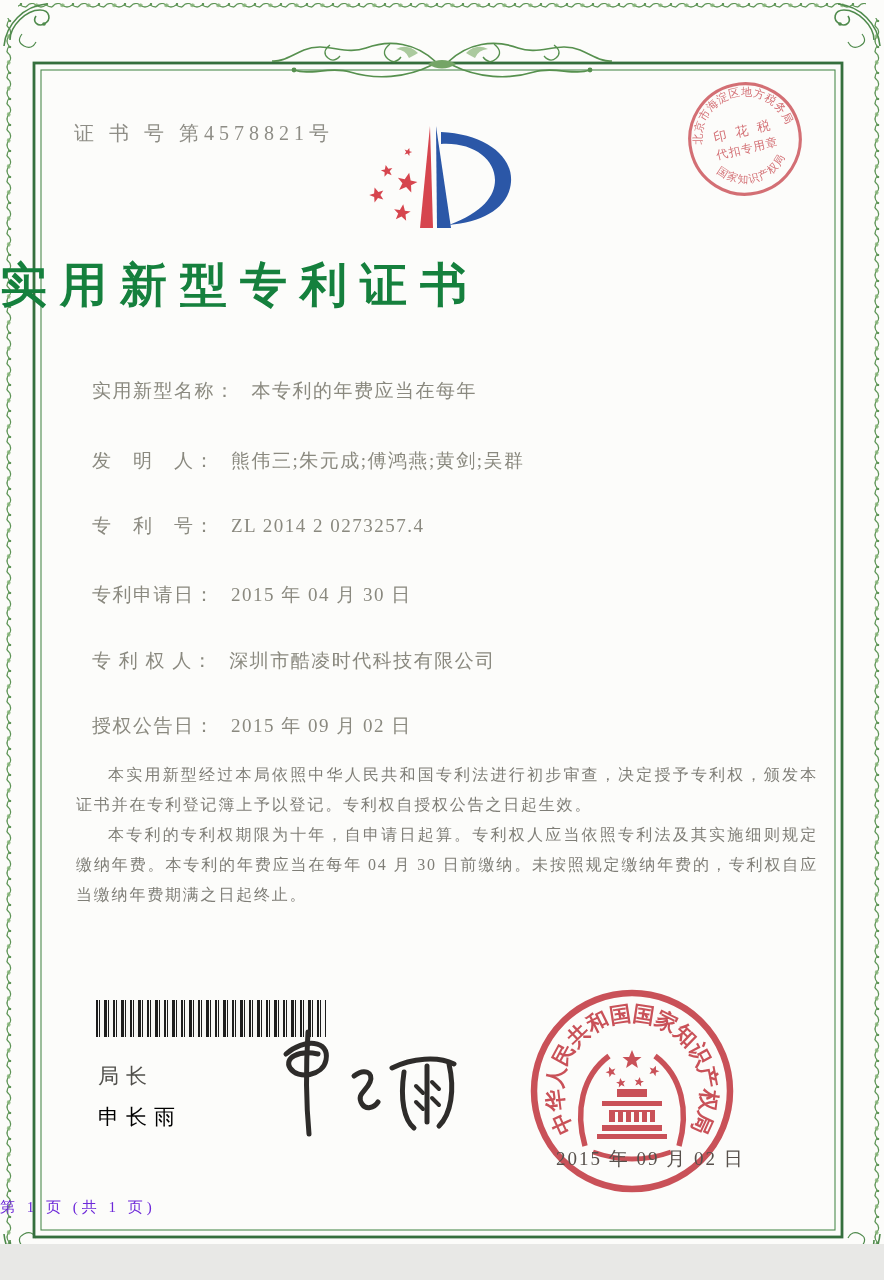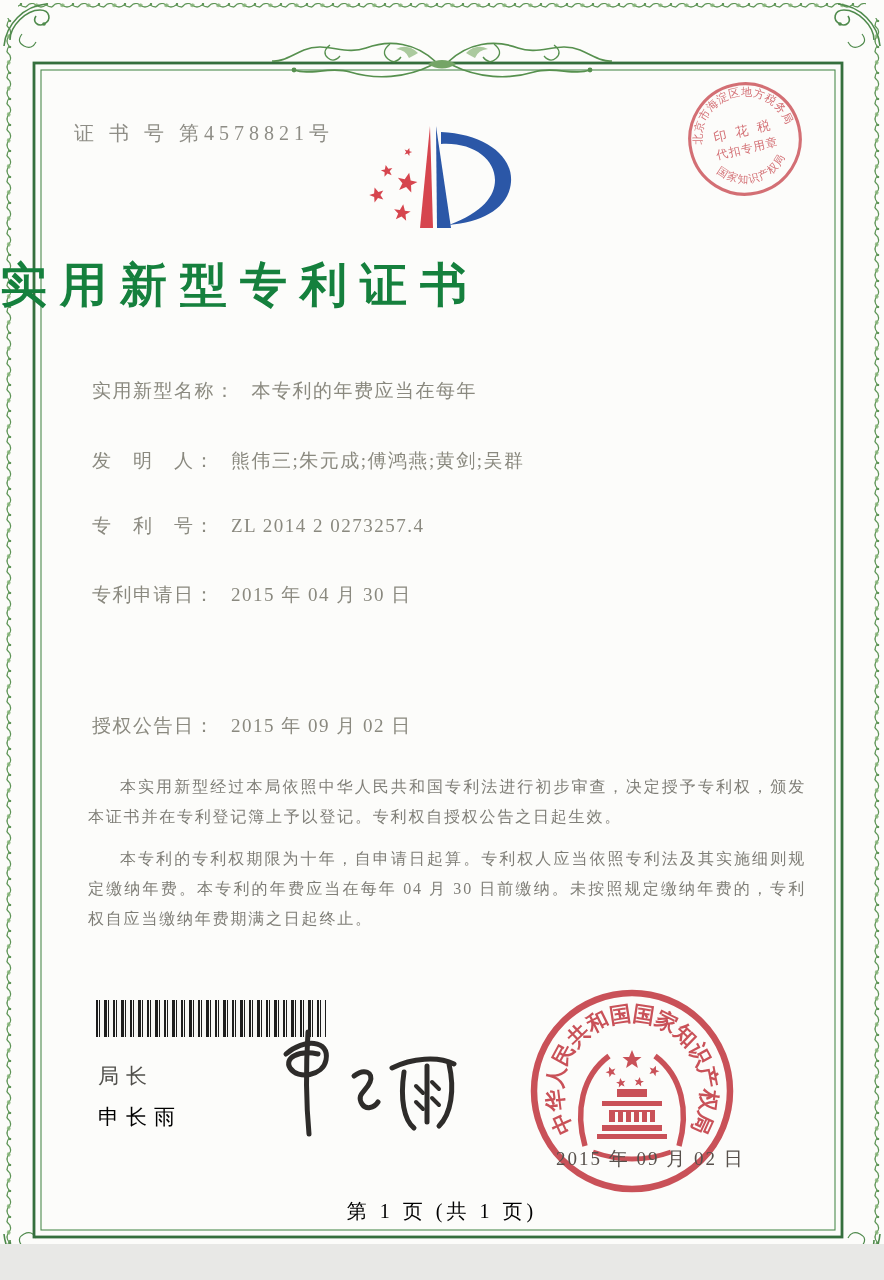--- a/index.html
+++ b/index.html
@@ -13,31 +13,31 @@
   .cert-no{left:74px;top:120px;font-size:20px;color:#8e8d86;letter-spacing:5px;z-index:2;}
   .logo{left:345px;top:104px;z-index:2;}
   .tax-seal{left:682px;top:76px;z-index:3;opacity:.9;}
   .title{left:0;right:0;top:254px;text-align:left;font-size:47px;font-weight:bold;
          color:#15803d;letter-spacing:13px;z-index:2;}
   .field{left:92px;font-size:19px;color:#8a897f;letter-spacing:1.5px;white-space:nowrap;z-index:2;}
   .field .label{margin-right:16px;}
   .f0{top:378px}.f1{top:448px}.f2{top:513px}.f3{top:582px}.f4{top:648px}.f5{top:713px}
   .paras{left:76px;width:742px;top:760px;font-size:16px;line-height:30px;color:#7f7e77;
          letter-spacing:1.8px;text-align:justify;z-index:2;}
-  .paras p{margin:12px;text-indent:2em;}
+  .paras p{margin:0;text-indent:2em;}
   .barcode{left:96px;top:1000px;width:230px;height:37px;z-index:2;
     background:repeating-linear-gradient(90deg,
       #1c1c1c 0 2px,#f6f6f4 2px 3px,#1c1c1c 3px 4px,#f6f6f4 4px 8px,
       #1c1c1c 8px 11px,#f6f6f4 11px 12px,#1c1c1c 12px 13px,#f6f6f4 13px 17px);}
   .sig-title{left:98px;top:1062px;font-size:21px;color:#504f4b;letter-spacing:7px;z-index:2;}
   .sig-name{left:98px;top:1103px;font-size:21px;color:#000000;letter-spacing:7px;z-index:2;}
   .signature{left:246px;top:1024px;z-index:2;}
   .main-seal{left:527px;top:986px;z-index:3;opacity:.92;}
   .seal-date{left:556px;top:1146px;font-size:19px;color:#57504b;letter-spacing:2px;z-index:4;}
-  .footer{left:0;right:0;top:1198px;text-align:center;font-size:20px;color:#000000;
+  .footer{left:0;right:0;top:1198px;text-align:left;font-size:15px;color:#6d28d9;
           letter-spacing:4px;z-index:2;}
 </style>
 </head>
 <body>
 
 <div class="page">
 
   <svg class="abs border-svg" width="884" height="1280" viewBox="0 0 884 1280">
     <defs>
       <pattern id="vineH" width="26" height="14" patternUnits="userSpaceOnUse">
@@ -130,20 +130,23 @@
     <span class="label">实用新型名称：</span><span>本专利的年费应当在每年</span>
   </div>
   <div class="abs field f1">
     <span class="label">发　明　人：</span><span>熊伟三;朱元成;傅鸿燕;黄剑;吴群</span>
   </div>
   <div class="abs field f2">
     <span class="label">专　利　号：</span><span>ZL 2014 2 0273257.4</span>
   </div>
   <div class="abs field f3">
     <span class="label">专利申请日：</span><span>2015 年 04 月 30 日</span>
+  </div>
+  <div class="abs field f4">
+    <span class="label">专 利 权 人：</span><span>深圳市酷凌时代科技有限公司</span>
   </div>
   <div class="abs field f5">
     <span class="label">授权公告日：</span><span>2015 年 09 月 02 日</span>
   </div>
 
   <div class="abs paras">
     <p>本实用新型经过本局依照中华人民共和国专利法进行初步审查，决定授予专利权，颁发本证书并在专利登记簿上予以登记。专利权自授权公告之日起生效。</p>
     <p>本专利的专利权期限为十年，自申请日起算。专利权人应当依照专利法及其实施细则规定缴纳年费。本专利的年费应当在每年 04 月 30 日前缴纳。未按照规定缴纳年费的，专利权自应当缴纳年费期满之日起终止。</p>
   </div>
 

